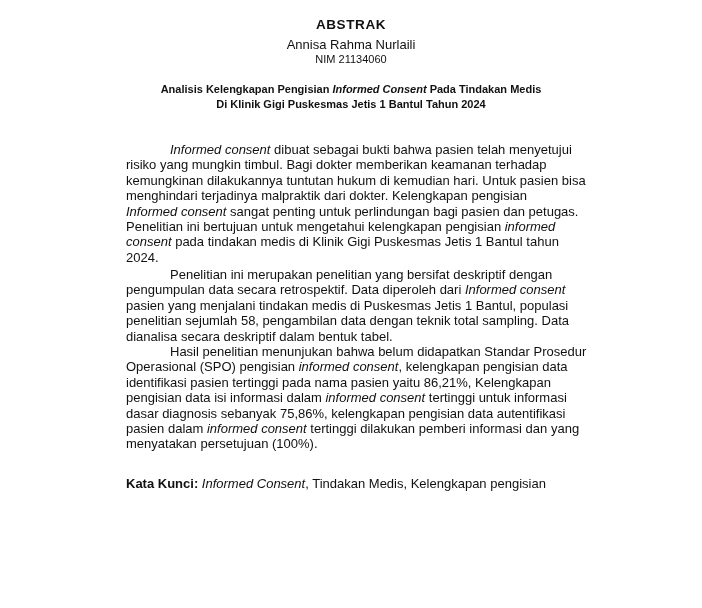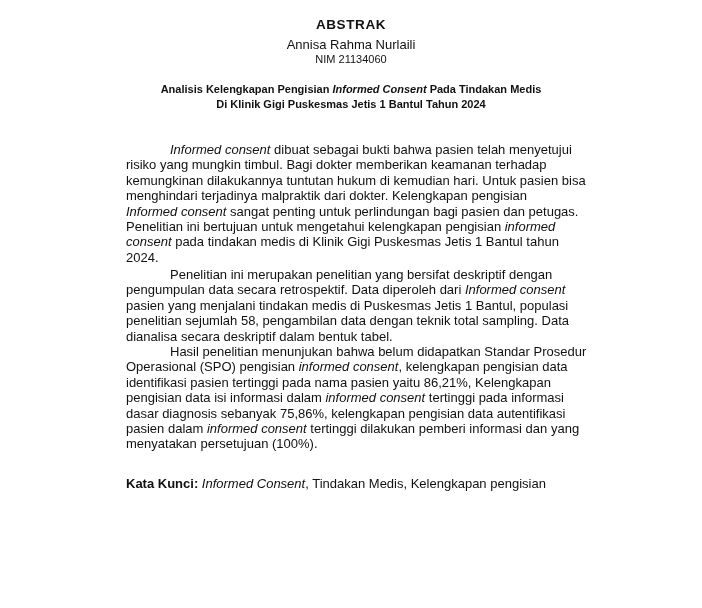--- a/index.html
+++ b/index.html
@@ -45,19 +45,19 @@
     <span class="line indent" style="text-align-last: left;"><span style="white-space: pre;">Penelitian ini merupakan penelitian yang bersifat deskriptif dengan</span></span>
     <span class="line" style="text-align-last: left;"><span style="white-space: pre;">pengumpulan data secara retrospektif. Data diperoleh dari </span><i style="white-space: pre;">Informed consent</i></span>
     <span class="line" style="text-align-last: left;"><span style="white-space: pre;">pasien yang menjalani tindakan medis di Puskesmas Jetis 1 Bantul, populasi</span></span>
     <span class="line" style="text-align-last: left;"><span style="white-space: pre;">penelitian sejumlah 58, pengambilan data dengan teknik total sampling. Data</span></span>
     <span class="line last"><span style="white-space: pre;">dianalisa secara deskriptif dalam bentuk tabel.</span></span>
   </div>
 <div class="body" id="p2" style="top:344px;">
     <span class="line indent" style="text-align-last: left;"><span style="white-space: pre;">Hasil penelitian menunjukan bahwa belum didapatkan Standar Prosedur</span></span>
     <span class="line" style="text-align-last: left;"><span style="white-space: pre;">Operasional (SPO) pengisian </span><i style="white-space: pre;">informed consent</i><span style="white-space: pre;">, kelengkapan pengisian data</span></span>
     <span class="line" style="text-align-last: left;"><span style="white-space: pre;">identifikasi pasien tertinggi pada nama pasien yaitu 86,21%, Kelengkapan</span></span>
-    <span class="line" style="text-align-last: left;"><span style="white-space: pre;">pengisian data isi informasi dalam </span><i style="white-space: pre;">informed consent</i><span style="white-space: pre;"> tertinggi pada informasi</span></span>
+    <span class="line" style="text-align-last: left;"><span style="white-space: pre;">pengisian data isi informasi dalam </span><i style="white-space: pre;">informed consent</i><span style="white-space: pre;"> tertinggi untuk informasi</span></span>
     <span class="line" style="text-align-last: left;"><span style="white-space: pre;">dasar diagnosis sebanyak 75,86%, kelengkapan pengisian data autentifikasi</span></span>
     <span class="line" style="text-align-last: left;"><span style="white-space: pre;">pasien dalam </span><i style="white-space: pre;">informed consent</i><span style="white-space: pre;"> tertinggi dilakukan pemberi informasi dan yang</span></span>
     <span class="line last"><span style="white-space: pre;">menyatakan persetujuan (100%).</span></span>
   </div>
 
 <div class="kw"><b>Kata Kunci:</b> <i>Informed Consent</i><span>, Tindakan Medis, Kelengkapan pengisian</span></div>
 
 </body></html>

